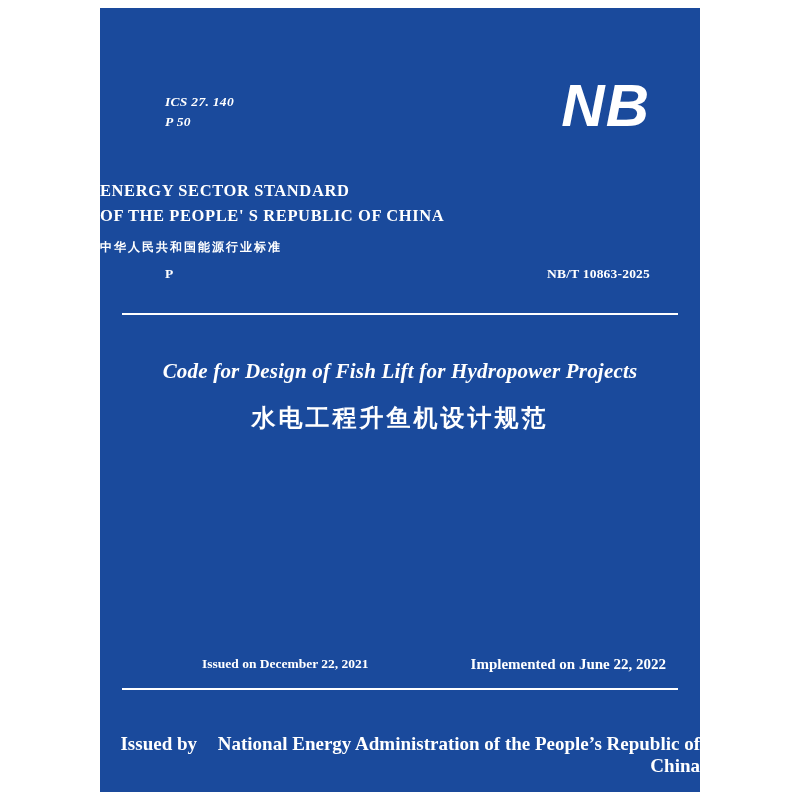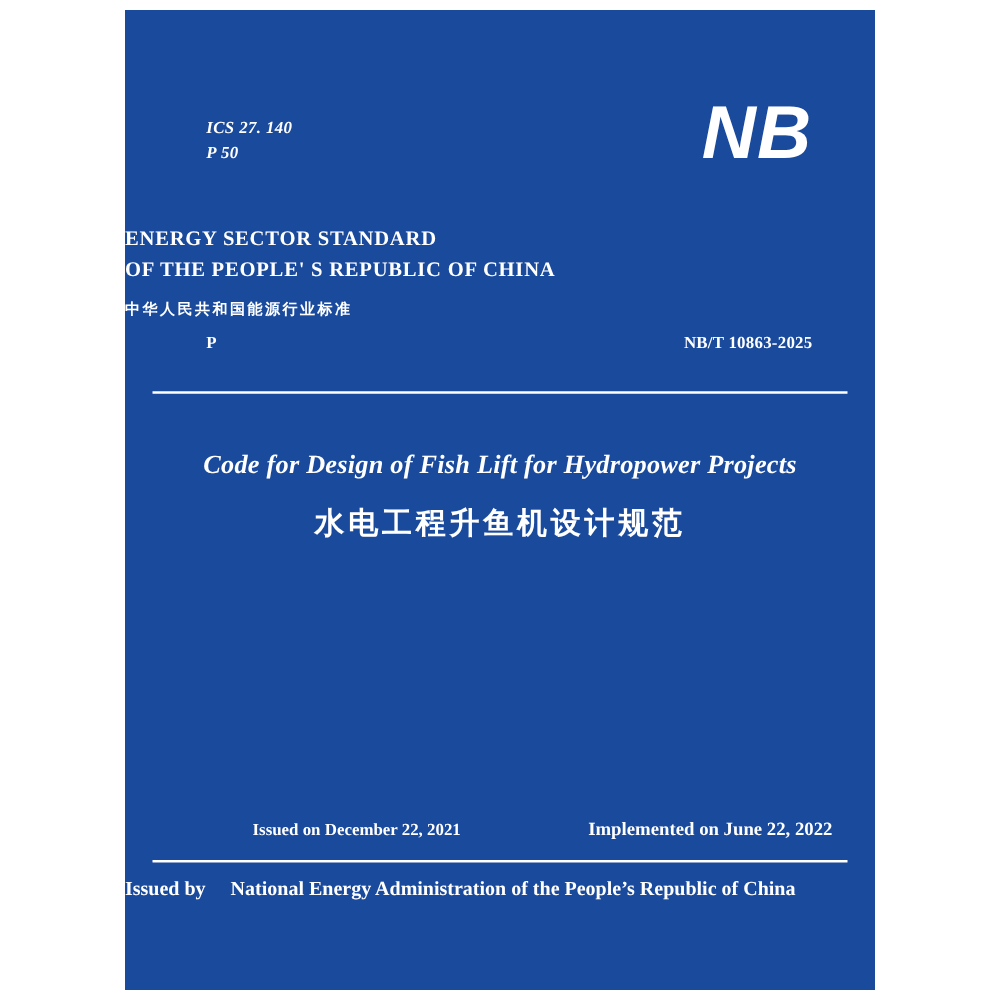--- a/index.html
+++ b/index.html
@@ -143,24 +143,24 @@
   .implemented-date {
     position: absolute;
     right: 58px;
     top: 0;
     font-size: 15px;
     font-weight: bold;
   }
   .issuer-row {
     position: absolute;
     left: 0;
-    top: 695px;
-    width: 100%;
-    text-align: left;
-    font-size: 16px;
+    top: 725px;
+    width: 100%;
+    text-align: right;
+    font-size: 19px;
     font-weight: bold;
   }
   .issuer-label { margin-right: 16px; }
 </style>
 </head>
 <body>
 
 <div class="page">
 
   <div class="header">

